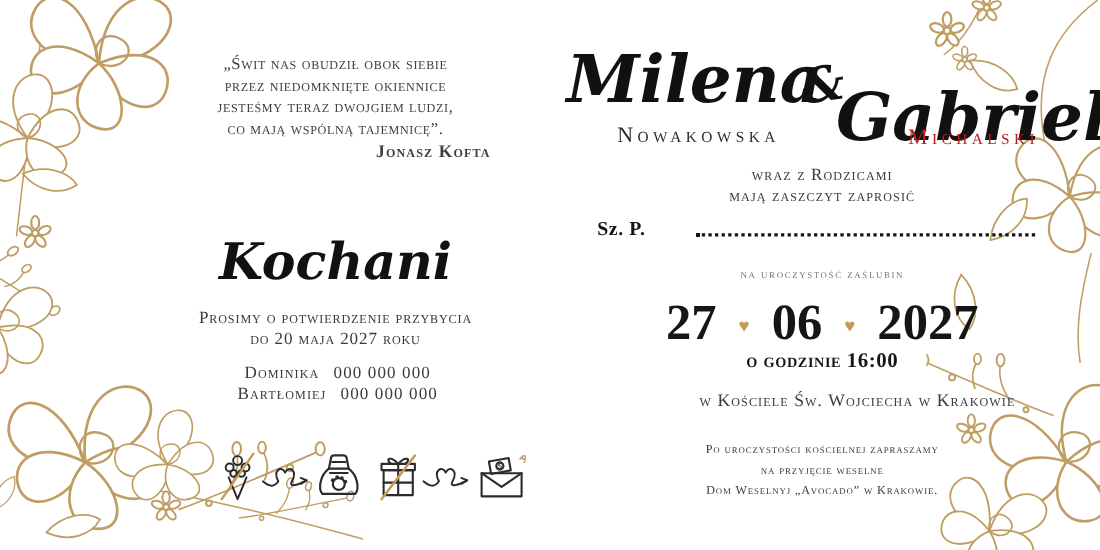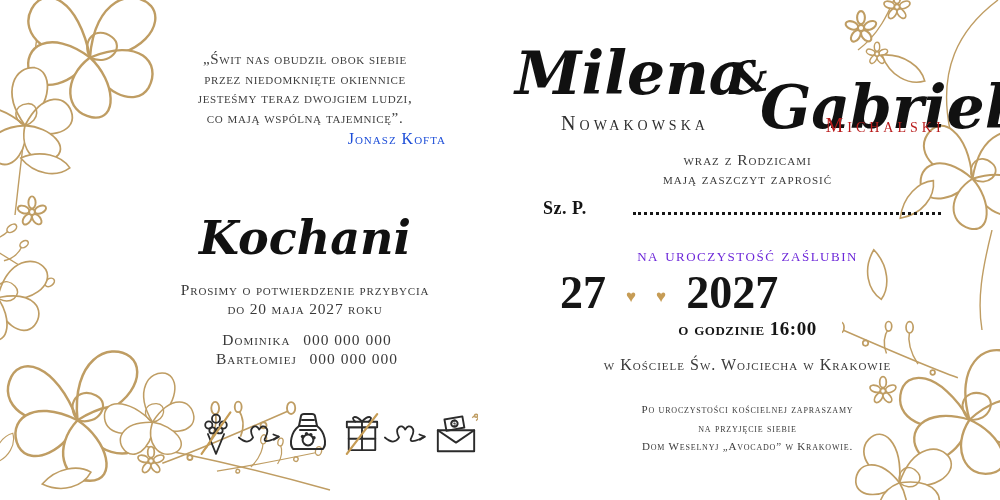--- a/index.html
+++ b/index.html
@@ -10,21 +10,21 @@
   .abs{position:absolute;}
   .sc{font-variant:small-caps;}
   .center{text-align:center;}
   
   .quote{
     left:140px;top:50px;width:330px;
     font-size:15px;line-height:19.5px;letter-spacing:.6px;color:#3f3f3f;
   }
   .quote-attrib{
     left:140px;top:130px;width:330px;text-align:right;padding-right:24px;box-sizing:border-box;
-    font-size:16px;letter-spacing:1px;color:#1d4ed8;
+    font-size:16px;letter-spacing:1px;color:#404040;font-weight:bold;
   }
   .script{
     font-family:"DejaVu Serif", serif;font-style:italic;font-weight:600;color:#111;
   }
   .greeting{
     left:150px;top:212px;width:310px;font-size:46px;line-height:52px;
   }
   .rsvp{
     left:135px;top:280px;width:340px;font-size:15.5px;line-height:19px;letter-spacing:.8px;color:#3a3a3a;
   }
@@ -42,29 +42,29 @@
   .groom-first{left:760px;top:40px;width:220px;font-size:60px;line-height:78px;text-align:center;margin-top:28px;}
   .amp{left:720px;top:52px;width:56px;font-size:44px;text-align:center;transform:rotate(-8deg);}
   .bride-last{left:525px;top:112px;width:220px;font-size:20px;letter-spacing:4px;color:#2e2e2e;text-align:center;}
   .groom-last{left:775px;top:114px;width:220px;font-size:20px;letter-spacing:4px;color:#b91c1c;text-align:center;}
   .host{left:560px;top:150px;width:375px;font-size:15.5px;line-height:19px;letter-spacing:1px;color:#3a3a3a;}
   .guest-line{
     left:543px;top:198px;width:398px;display:flex;align-items:flex-end;gap:40px;
   }
   .guest-label{font-size:18px;font-weight:bold;color:#141414;letter-spacing:.5px;white-space:nowrap;}
   .leader{flex:1;border-bottom:3px dotted #161616;margin:0 0 4px 6px;height:12px;}
-  .ceremony{left:560px;top:244px;width:375px;font-size:19px;letter-spacing:1.5px;color:#6d28d9;}
+  .ceremony{left:560px;top:244px;width:375px;font-size:11px;letter-spacing:1.5px;color:#737373;}
   .date-row{
-    left:560px;top:268px;width:375px;display:flex;align-items:center;gap:20px;
+    left:560px;top:268px;width:375px;display:flex;align-items:center;justify-content:center;gap:20px;
     font-weight:bold;color:#151515;
   }
   .date-row .num{font-size:46px;line-height:50px;font-family:"Liberation Serif", serif;}
   .date-row .heart{font-size:17px;line-height:17px;margin-top:6px;}
   .time{left:560px;top:318px;width:375px;font-size:19px;font-weight:bold;letter-spacing:.5px;color:#161616;}
-  .church{left:540px;top:356px;width:415px;font-size:16px;letter-spacing:1px;color:#3a3a3a;}
+  .church{left:572px;top:356px;width:415px;font-size:16px;letter-spacing:1px;color:#3a3a3a;}
   .reception{left:540px;top:400px;width:415px;font-size:11px;line-height:18.5px;letter-spacing:.8px;color:#3a3a3a;}
   
   svg{display:block;}
   .gold-stroke{stroke:#bf9d63;fill:#ffffff;stroke-width:1.6;}
   .gold-line{stroke:#bf9d63;fill:none;stroke-width:1.4;}
   .ink-line{stroke:#2b2b2b;fill:none;stroke-width:2;stroke-linecap:round;stroke-linejoin:round;}
   .ink-fill{fill:#2b2b2b;stroke:none;}
   .slash{stroke:#c69c55;stroke-width:2.4;stroke-linecap:round;}
 </style>
 </head>
@@ -242,27 +242,28 @@
   <div class="abs guest-line">
     <span class="guest-label">Sz. P.</span>
     <span class="leader"></span>
   </div>
 
   <div class="abs ceremony center sc">na uroczystość zaślubin</div>
 
   <div class="abs date-row">
     <span class="num">27</span>
     <span class="heart" style="color:#c69c55">♥</span>
+    <span class="num">06</span>
     <span class="heart" style="color:#c69c55">♥</span>
     <span class="num">2027</span>
   </div>
 
   <div class="abs time center sc">o godzinie 16:00</div>
 
   <div class="abs church center sc">w Kościele Św. Wojciecha w Krakowie</div>
 
   <div class="abs reception center sc">
     <div>Po uroczystości kościelnej zapraszamy</div>
-    <div>na przyjęcie siebie</div>
+    <div>na przyjęcie weselne</div>
     <div>Dom Weselnyj „Avocado” w Krakowie.</div>
   </div>
 
 </div>
 
 </body></html>

